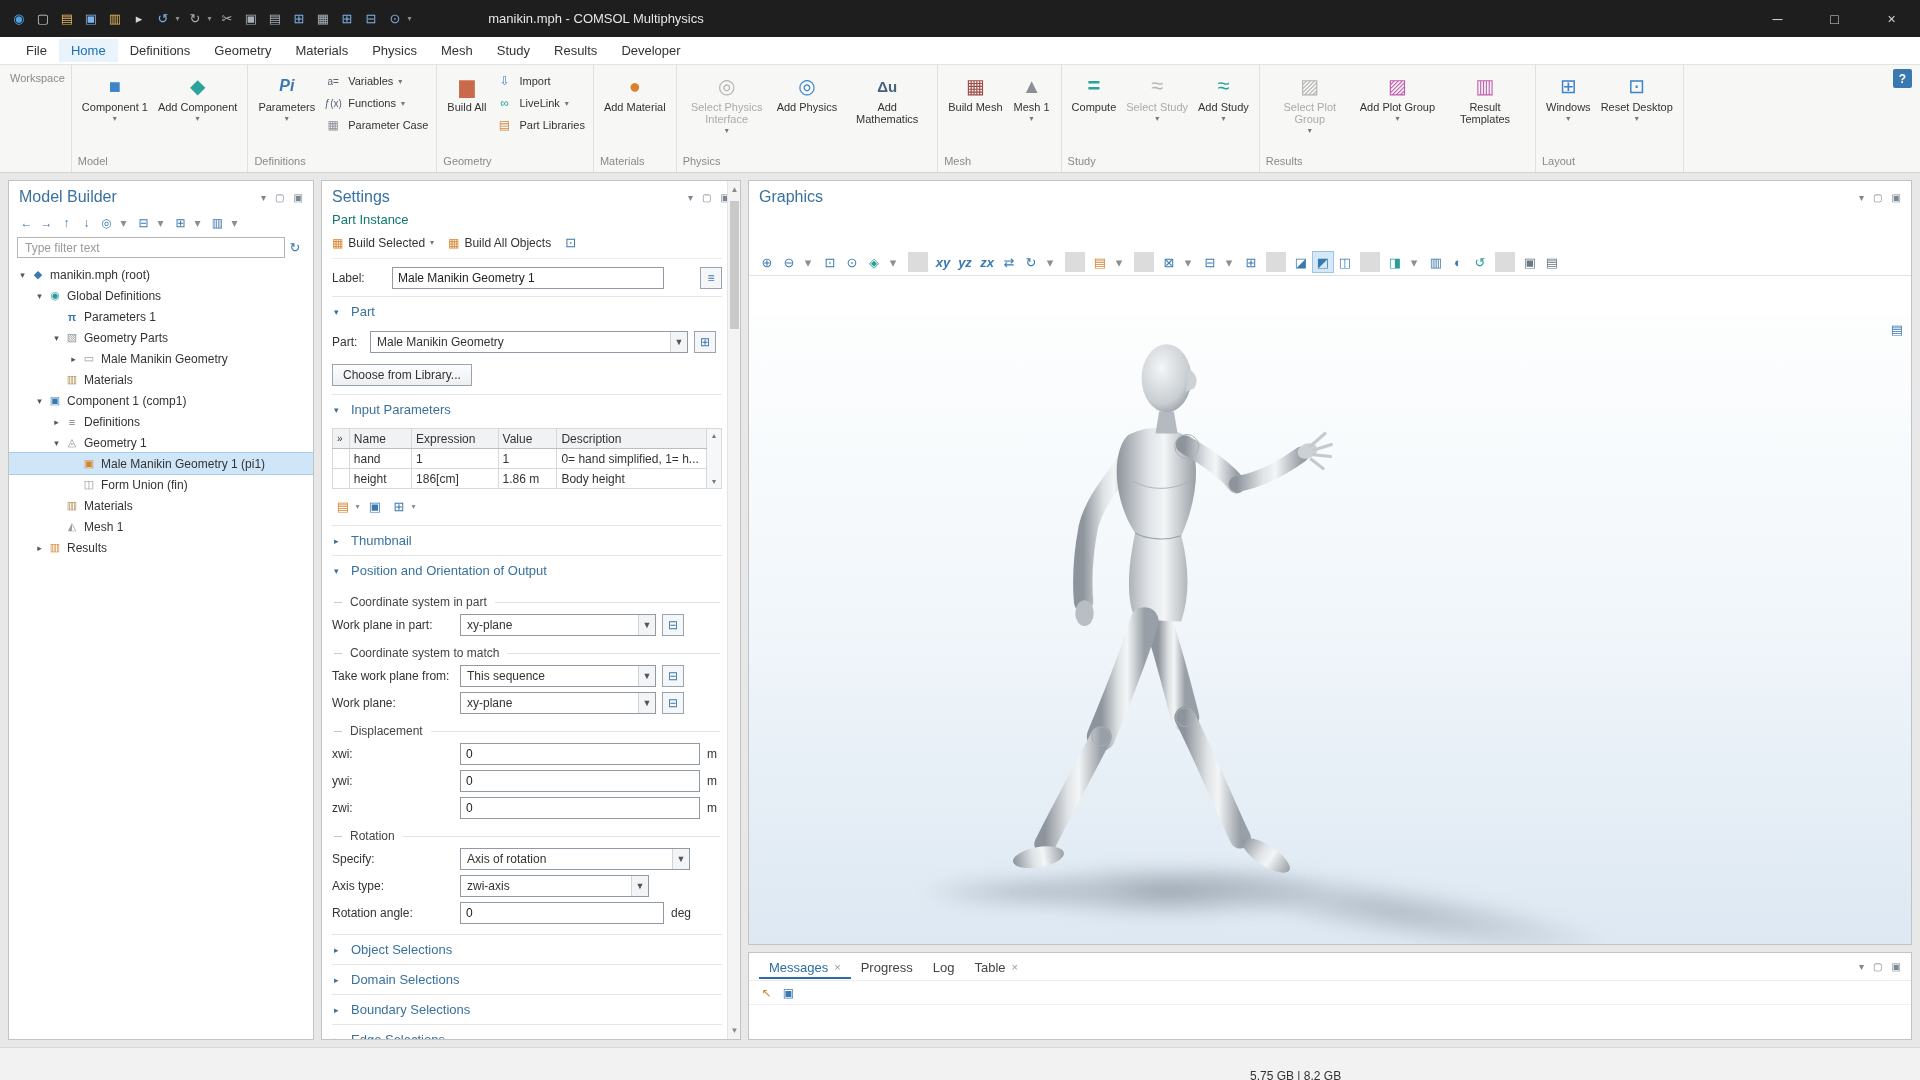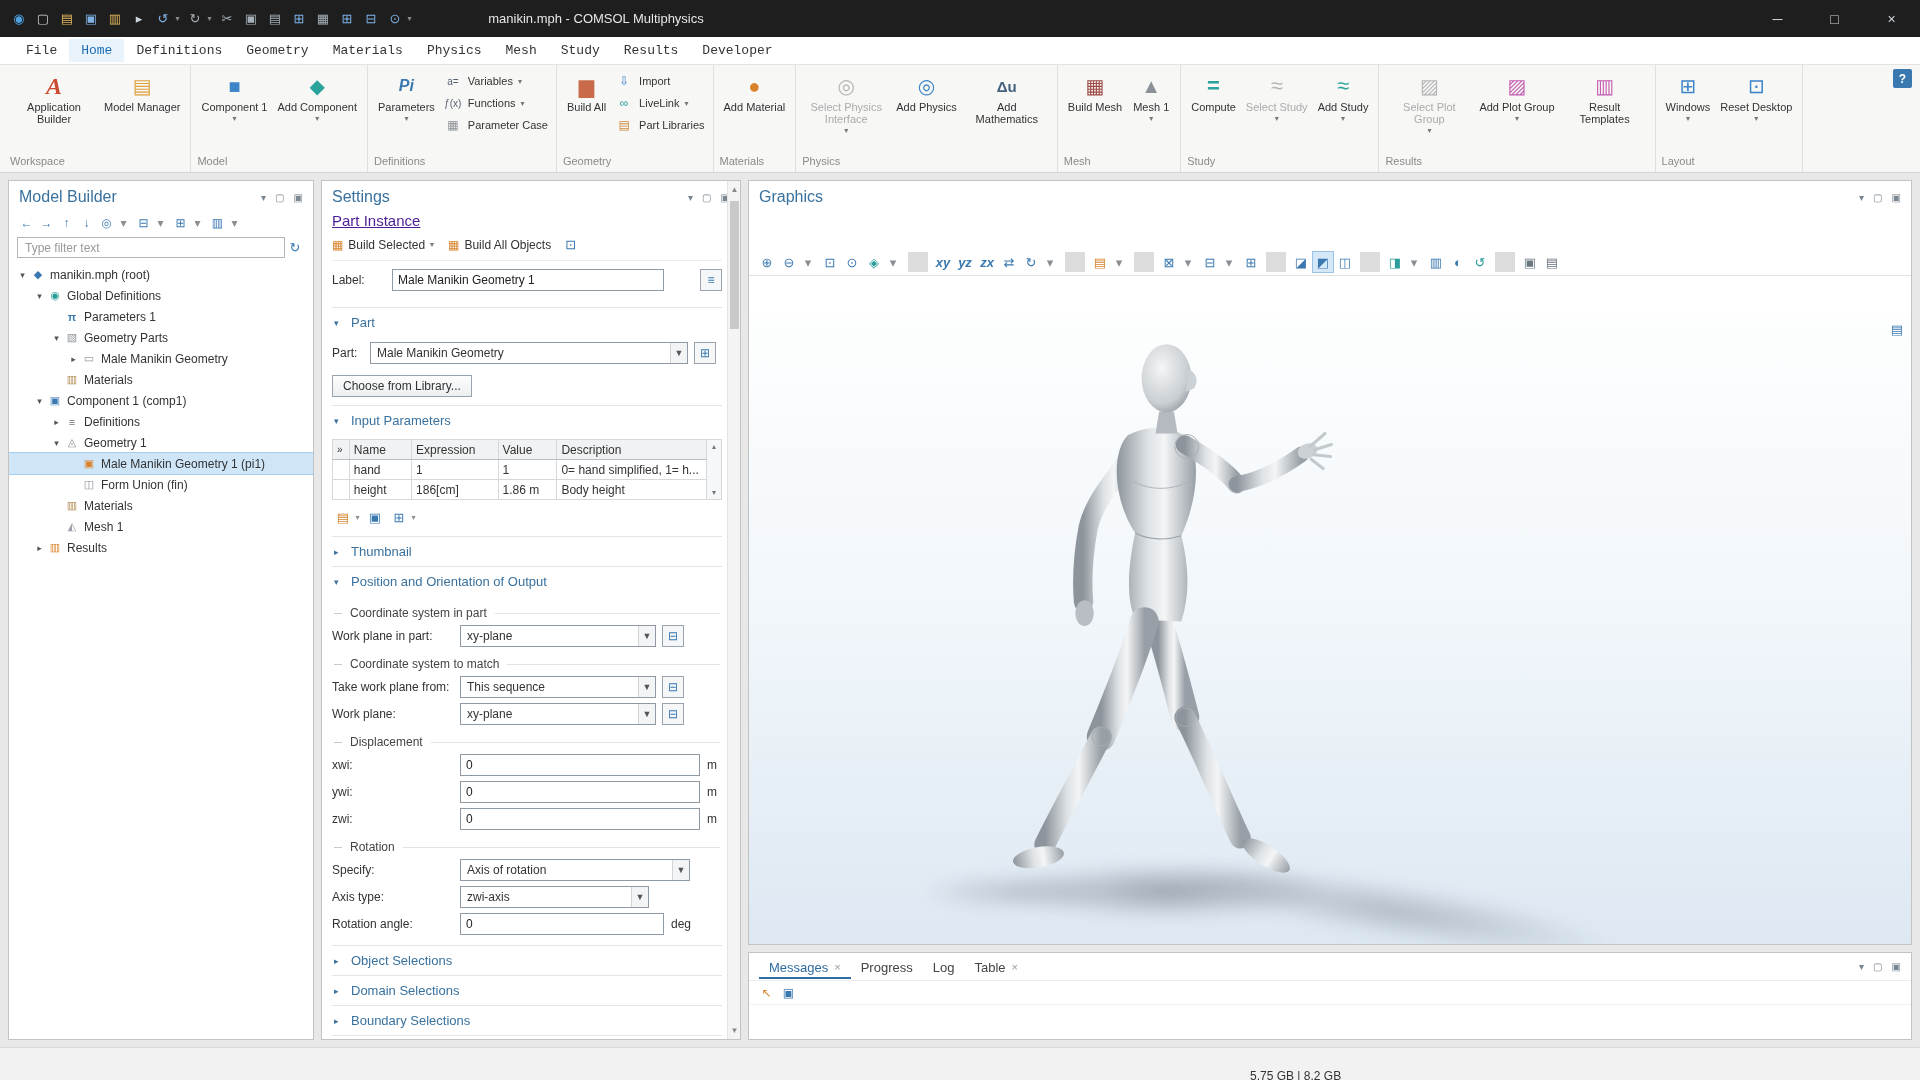--- a/index.html
+++ b/index.html
@@ -17,21 +17,21 @@
 .win-btn{width:57px;height:100%;display:flex;align-items:center;justify-content:center;color:#cfd6dc;font-size:14px;}
 .g-logo{color:#4ea3e0}.g-tw{color:#cfd6dc}.g-ty{color:#e3b75f}.g-tb{color:#7fb2e5}.g-tg{color:#a7b0b8}
 .g-caret{width:9px;font-size:8px;color:#8a8f94;margin-left:-3px;}
 .g-sep{width:1px;height:16px;background:#dcdcdc;margin:0 3px;}
 .g-active{background:#d5e8f8;outline:1px solid #9cc3e5;}
 .g-b{color:#3a78b0}.g-t{color:#2a9d9a}.g-o{color:#d9822b}.g-g{color:#6a7680}
 .g-txt{font-size:10px;font-style:italic;font-weight:bold;}
 
 
 .menubar{position:absolute;top:37px;left:0;right:0;height:28px;background:#ffffff;border-bottom:1px solid #e3e3e3;display:flex;align-items:center;padding-left:14px;}
-.mtab{padding:4px 12px;font-size:13px;color:#333;font-family:Liberation Mono, monospace;}
+.mtab{padding:4px 12px;font-size:13px;color:#333;}
 .mtab.active{color:#1c6db2;background:#e9f3fb;}
 .help-btn{position:absolute;right:8px;top:4px;width:19px;height:19px;background:#3a78b0;color:#fff;font-size:12px;font-weight:bold;display:flex;align-items:center;justify-content:center;border-radius:2px;}
 
 
 .ribbon{position:absolute;top:65px;left:0;right:0;height:108px;background:#f7f7f6;border-bottom:1px solid #d5d5d5;display:flex;align-items:stretch;padding-left:4px;}
 .rgroup{display:flex;flex-direction:column;border-right:1px solid #e0e0e0;padding:3px 6px 0;}
 .rbuttons{display:flex;flex:1;align-items:flex-start;gap:2px;}
 .rcap{text-align:left;font-size:11px;color:#8a8a8a;padding:4px 0 5px;}
 .rbtn{display:flex;flex-direction:column;align-items:center;padding:3px 4px;max-width:88px;min-width:46px;}
 .ric{height:30px;display:flex;align-items:center;justify-content:center;font-size:20px;}
@@ -100,25 +100,25 @@
 .ti-defs::before{content:"≡";color:#6a7680;}
 .ti-geom::before{content:"◬";color:#8a9096;}
 .ti-pinst::before{content:"▣";color:#d9822b;}
 .ti-union::before{content:"◫";color:#8a9096;}
 .ti-mesh::before{content:"◭";color:#9aa1a8;}
 .ti-results::before{content:"▥";color:#d9822b;}
 
 
 .set-panel{width:420px;flex:none;position:relative;}
 .scontent{flex:1;overflow:hidden;padding:0 18px 0 10px;position:relative;}
-.subtitle{font-size:15px;color:#4c1d95;padding:1px 0 6px;text-decoration:underline;}
+.subtitle{font-size:13px;color:#0f766e;padding:1px 0 6px;}
 .set-toolbar{display:flex;align-items:center;gap:14px;padding:2px 0 8px;border-bottom:1px solid #ececec;}
 .stb{display:flex;align-items:center;gap:5px;font-size:12px;color:#333;}
 .bico{color:#d9822b;font-size:12px;}
-.label-row{display:flex;align-items:center;margin:8px 0 16px;}
+.label-row{display:flex;align-items:center;margin:8px 0 7px;}
 .label-cap{width:60px;font-size:12px;}
 .tinput{height:22px;border:1px solid #8f9aa5;padding:0 5px;font-size:12px;font-family:inherit;color:#222;background:#fff;}
 .label-input{width:272px;}
 .listbtn{margin-left:auto;width:22px;height:22px;border:1px solid #9aa4ae;background:#f4f6f8;color:#3a78b0;display:flex;align-items:center;justify-content:center;font-size:12px;}
 .shead{display:flex;align-items:center;gap:7px;color:#39719e;font-size:13px;padding:7px 2px;border-top:1px solid #e5e5e5;}
 .chev{font-size:9px;width:10px;color:#39719e;}
 .frow{display:flex;align-items:center;margin:5px 0;}
 .flabel{width:128px;flex:none;font-size:12px;color:#333;}
 .flabel.narrow{width:38px;}
 .combo{height:22px;border:1px solid #8f9aa5;background:#fff;display:flex;align-items:center;font-size:12px;padding-left:6px;}
@@ -232,30 +232,20 @@
     <span class="mtab">Mesh</span>
     <span class="mtab">Study</span>
     <span class="mtab">Results</span>
     <span class="mtab">Developer</span>
   </div>
 
   <div class="ribbon">
     <div class="help-btn">?</div>
 
     <div class="rgroup">
-      <div class="rbuttons">
-        <div class="rbtn">
-          <span class="ric ri-appbuilder"></span>
-          <span class="rlbl">Application Builder</span>
-        </div>
-        <div class="rbtn">
-          <span class="ric ri-modelmgr"></span>
-          <span class="rlbl">Model Manager</span>
-        </div>
-      </div>
       <div class="rcap">Workspace</div>
     </div>
 
     <div class="rgroup">
       <div class="rbuttons">
         <div class="rbtn">
           <span class="ric ri-comp"></span>
           <span class="rlbl">Component 1</span>
           <span class="blcaret">▾</span>
         </div>

